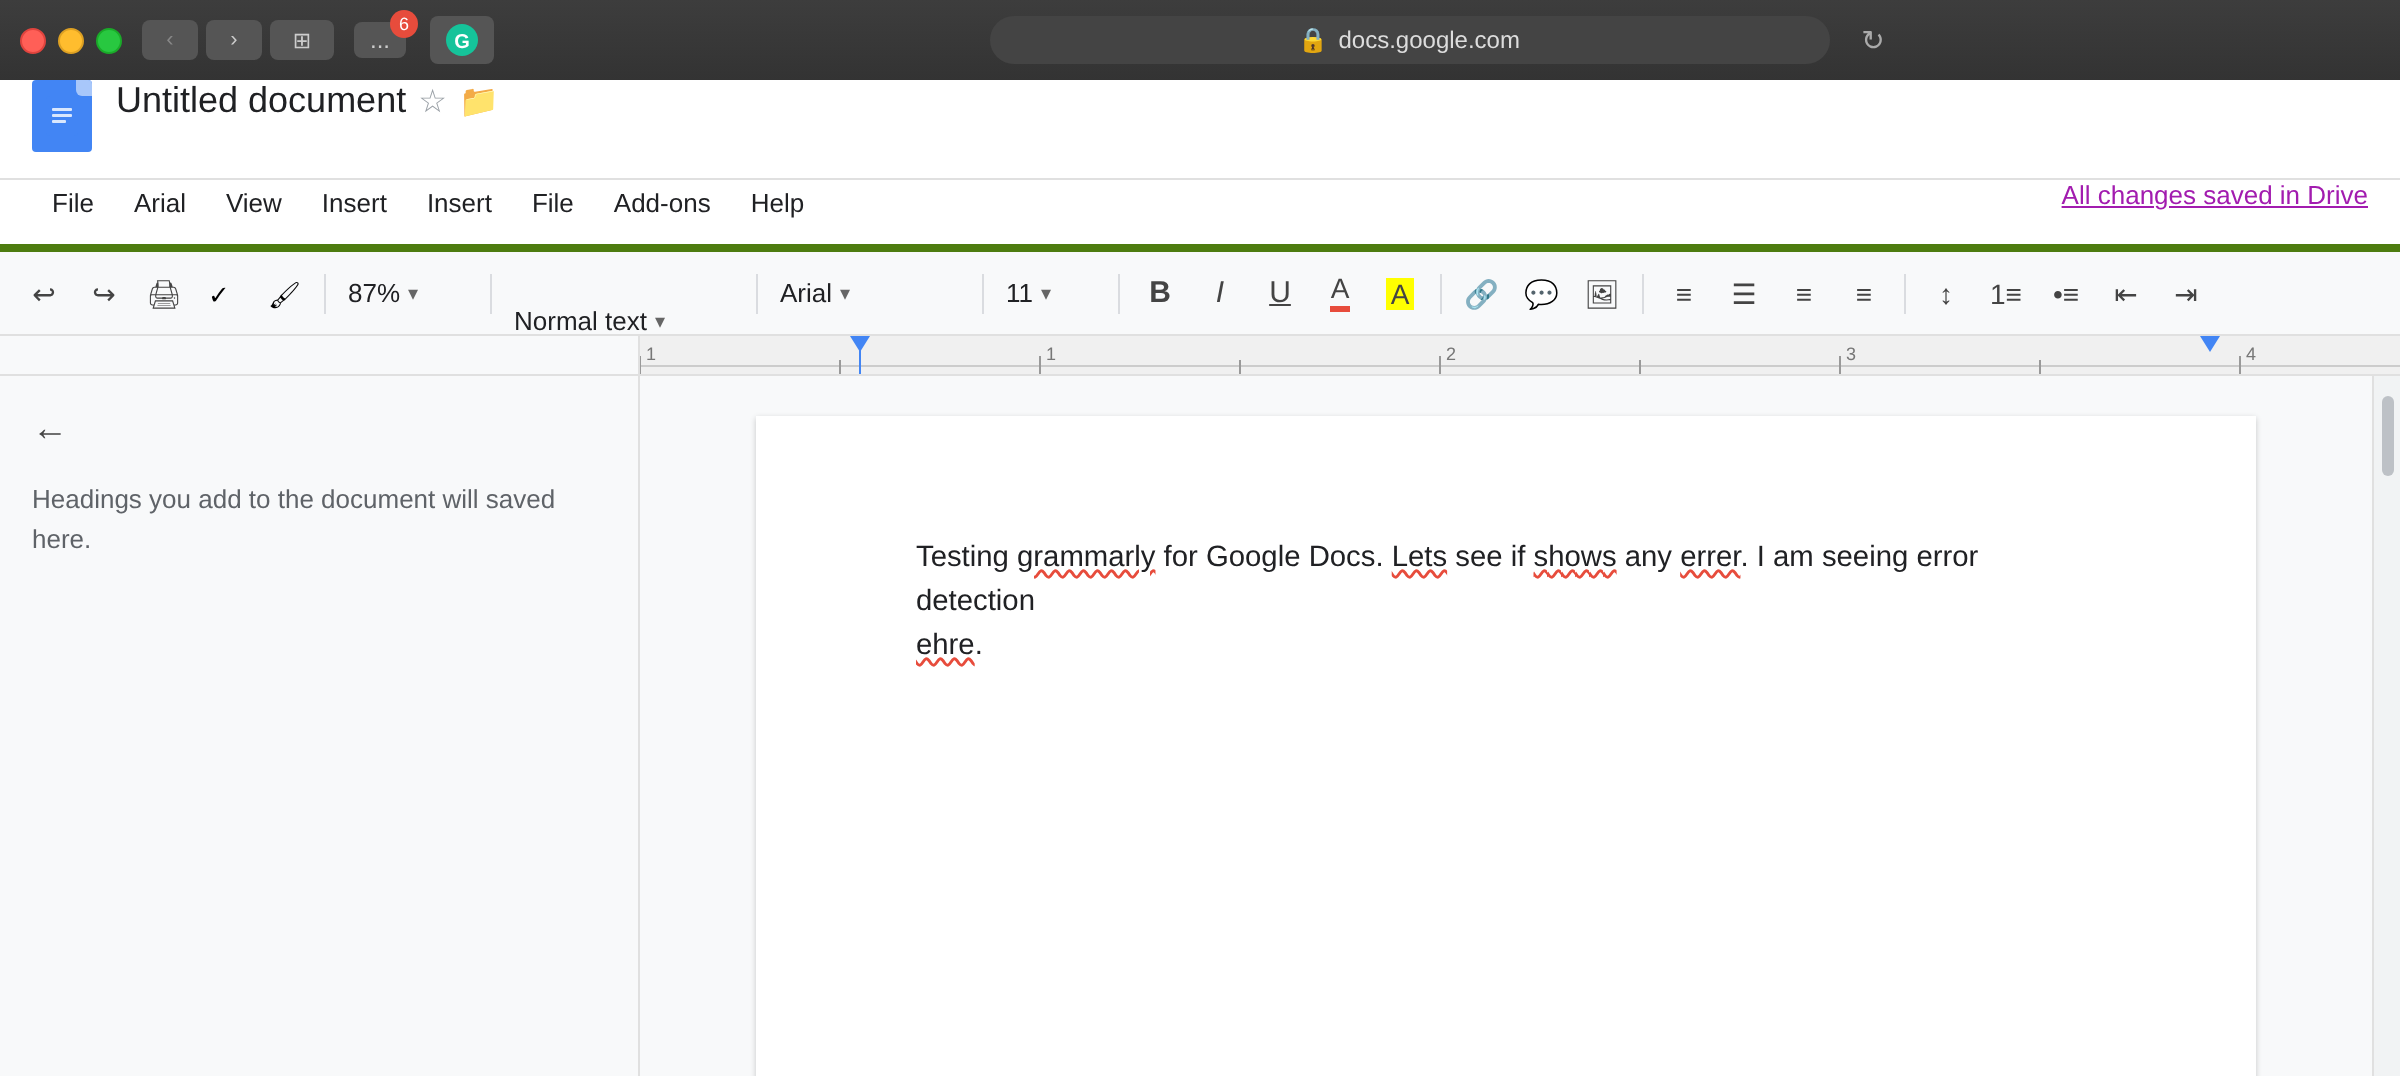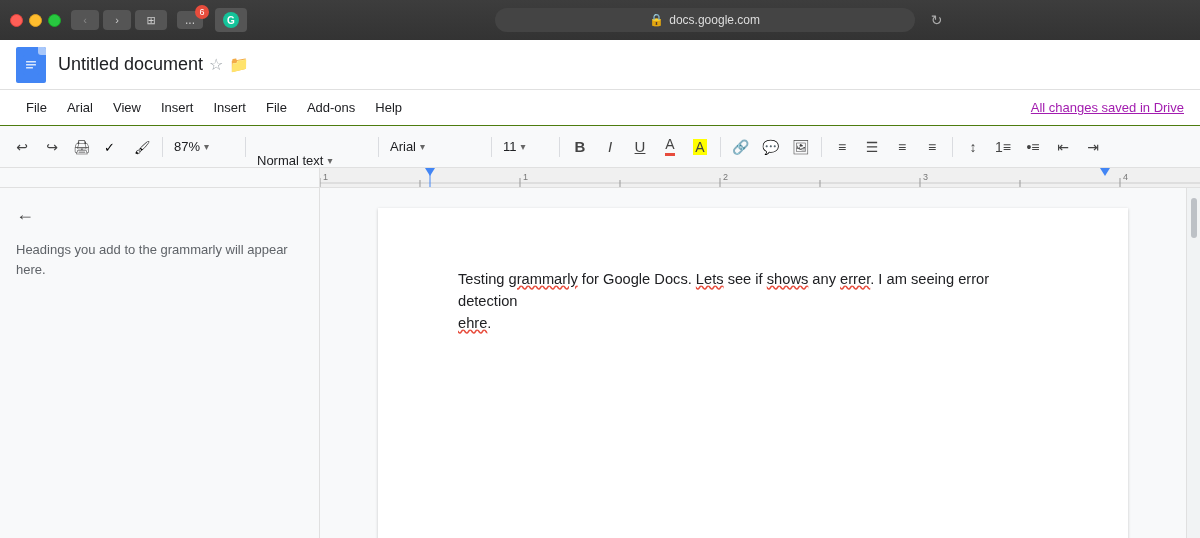--- a/index.html
+++ b/index.html
@@ -102,21 +102,21 @@
       color: #aaa;
       cursor: pointer;
       font-size: 14px;
     }
 
     
     .app-header {
       height: 50px;
       background: #fff;
       display: flex;
-      align-items: center;
+      align-items: flex-start;
       padding: 0 16px;
       border-bottom: 1px solid #e0e0e0;
       gap: 12px;
     }
     .doc-icon {
       width: 30px; height: 36px;
       background: #4285f4;
       border-radius: 2px;
       display: flex;
       align-items: center;
@@ -151,26 +151,25 @@
       font-weight: 400;
     }
     .star-icon, .folder-icon {
       color: #9aa0a6;
       font-size: 16px;
       cursor: pointer;
     }
 
     .menu-bar {
       display: flex;
-      align-items: center;
       gap: 0;
       background: white;
       padding: 0 16px;
       height: 36px;
-      border-bottom: 1px solid #4d7c0f;
+      border-bottom: 4px solid #4d7c0f;
     }
     .menu-item {
       padding: 4px 10px;
       font-size: 13px;
       color: #202124;
       cursor: pointer;
       border-radius: 3px;
     }
 
     .save-status {
@@ -509,21 +508,21 @@
       <line x1="800" y1="10" x2="800" y2="20" stroke="#999" stroke-width="1"></line>
       <text x="803" y="12" font-size="9" fill="#777">4</text>
     </svg>
   </div>
 </div>
 
 <div class="main-area">
 
   <div class="sidebar">
     <div class="sidebar-back">←</div>
-    <div class="sidebar-text">Headings you add to the grammarly will appear here.</div>
+    <div class="sidebar-text">Headings you add to the document will saved here.</div>
   </div>
 
   <div class="document-area">
     <div class="document-page">
       <div class="document-content">
         <span>Testing </span><span style="text-decoration: underline wavy #e74c3c;">grammarly</span><span> for Google Docs. </span><span style="text-decoration: underline wavy #e74c3c;">Lets</span><span> see if </span><span style="text-decoration: underline wavy #e74c3c;">shows</span><span> any </span><span style="text-decoration: underline wavy #e74c3c;">errer</span><span>. I am seeing error detection</span><br><span style="text-decoration: underline wavy #e74c3c;">ehre</span><span>.</span>
       </div>
     </div>
   </div>
 

